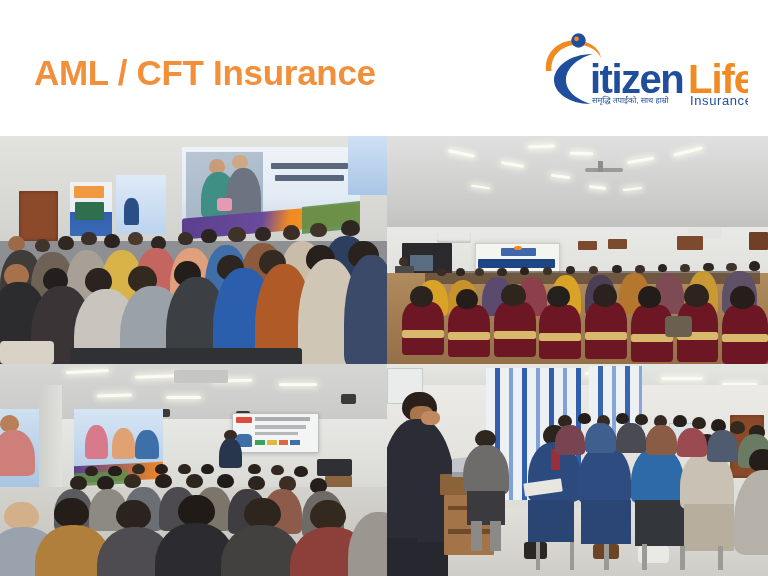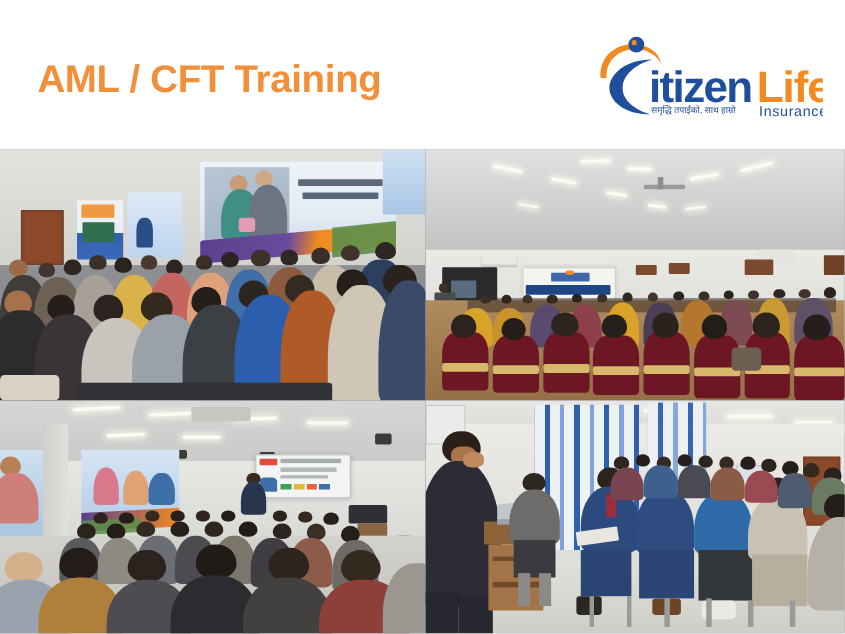--- a/index.html
+++ b/index.html
@@ -130,21 +130,21 @@
     );
   }
 </style>
 </head>
 <body>
 
 <div class="slide">
 
   <div class="header">
 
-    <div class="slide-title">AML / CFT Training</div>
+    <div class="slide-title">AML / CFT Insurance</div>
 
     <div class="logo">
       <svg class="logo-svg" width="210" height="78" viewBox="0 0 210 78">
 
         <path d="M8 40 C6 18, 26 6, 44 10 C56 12.5, 62 20, 63 27
                  C60 20, 52 15, 43 14 C28 12, 12 22, 13.5 40 Z" fill="#F18A21"></path>
 
         <circle cx="40.5" cy="9.5" r="7.2" fill="#1F4E9C"></circle>
         <circle cx="38.5" cy="7.8" r="2.4" fill="#F18A21"></circle>
 

